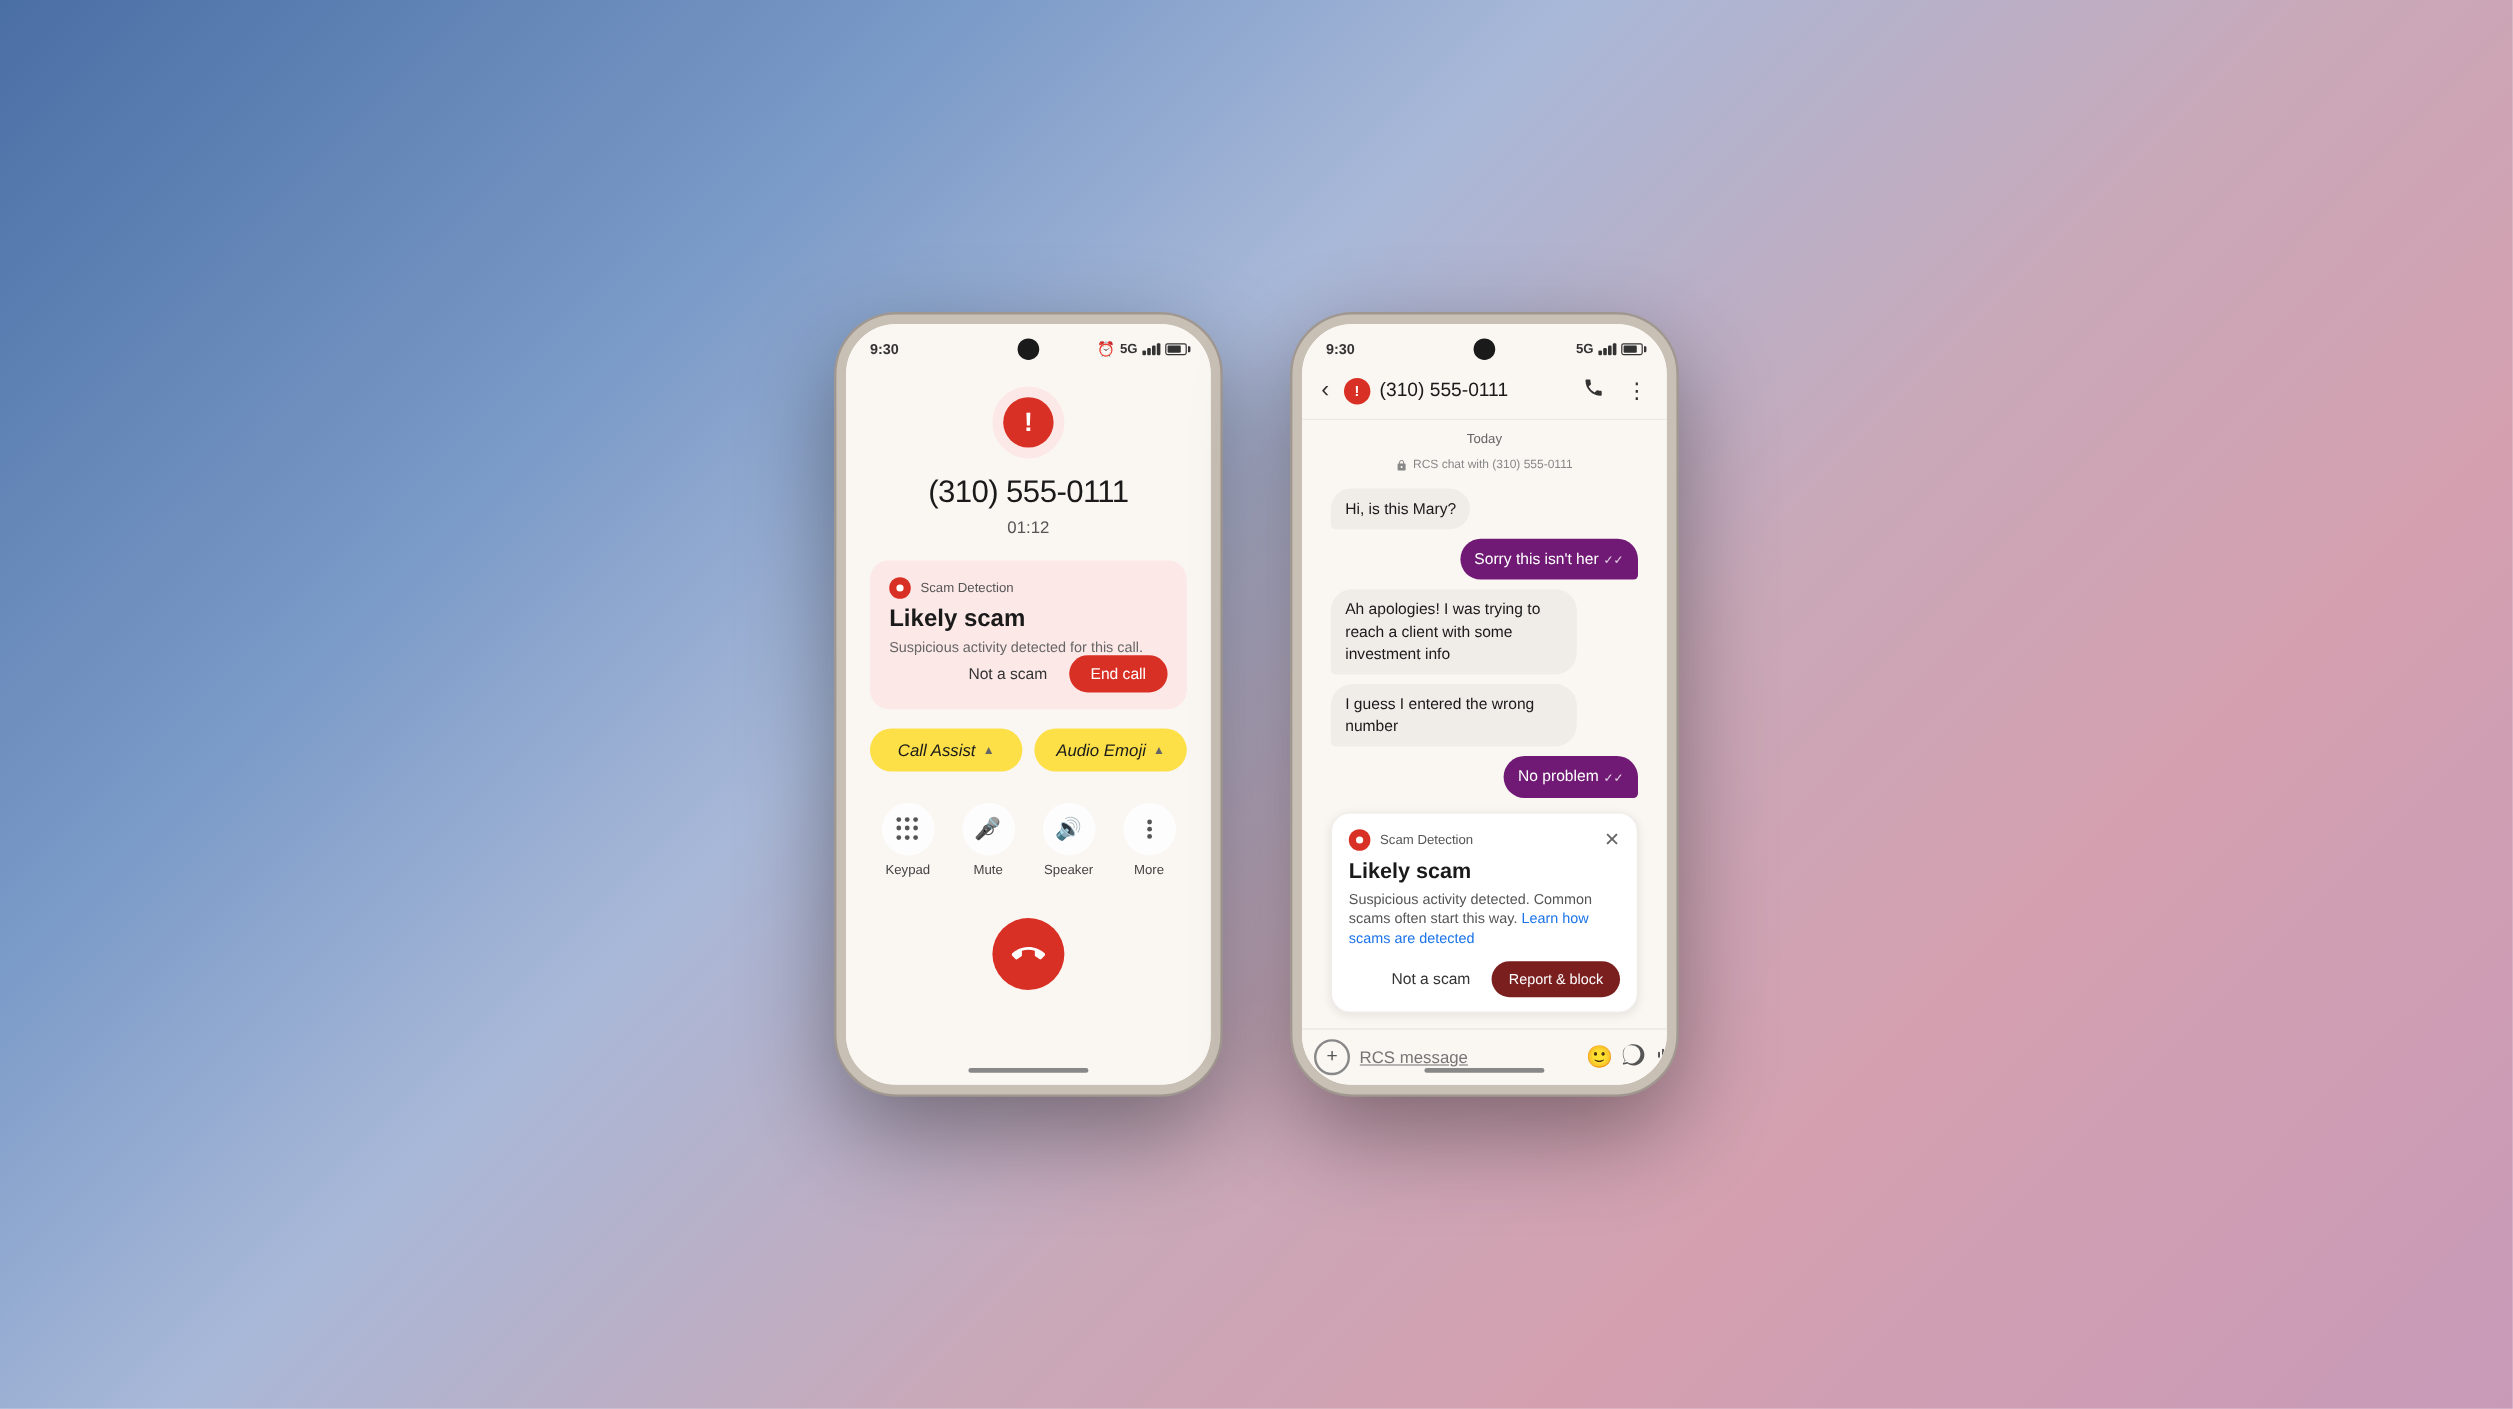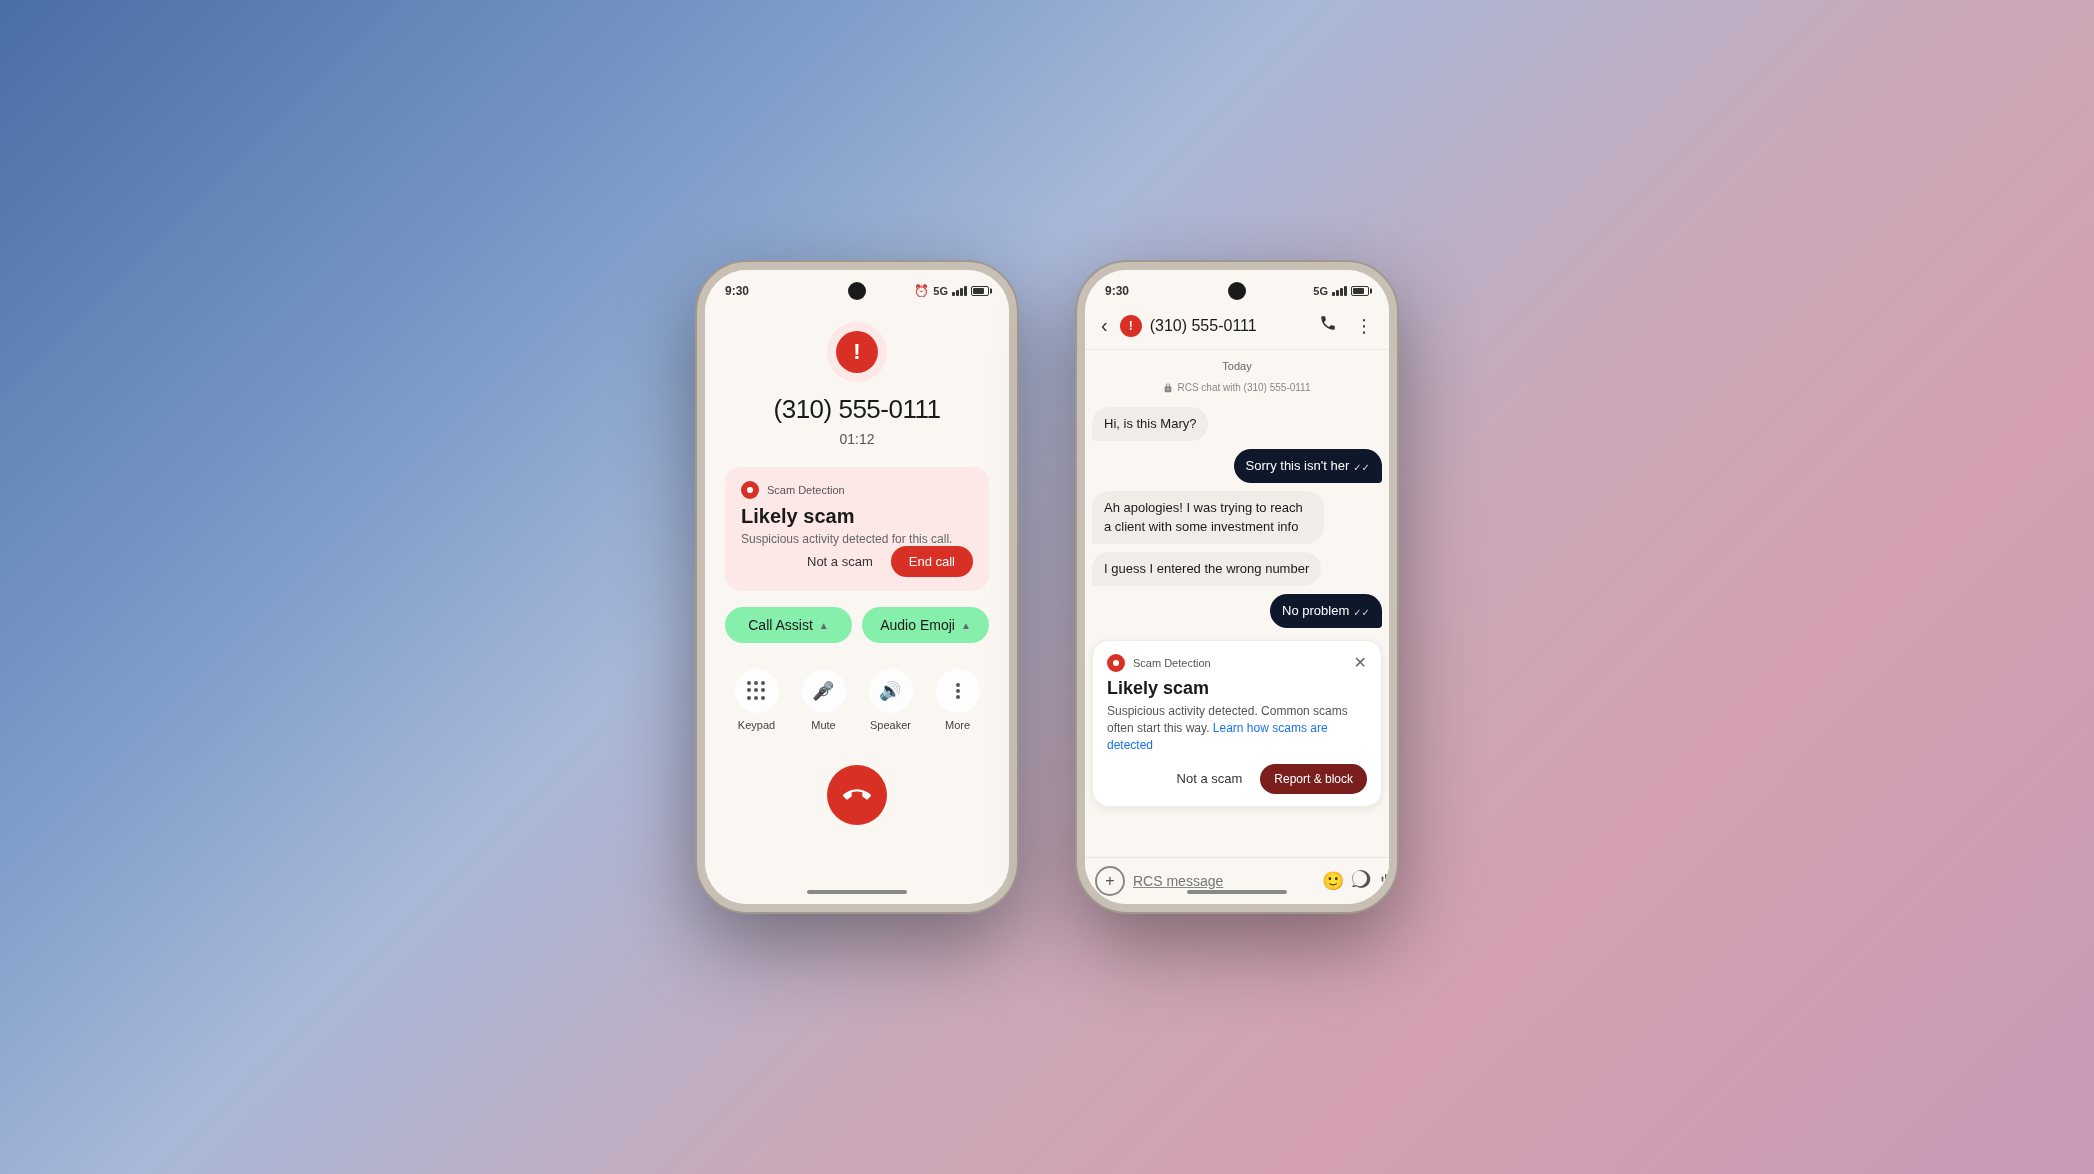--- a/index.html
+++ b/index.html
@@ -265,33 +265,34 @@
     }
 
     .call-assist-row {
       display: flex;
       gap: 10px;
       width: 100%;
       margin-bottom: 16px;
     }
 
     .assist-btn {
-      background: #86efac;
+      background: #fde047;
       border: none;
       border-radius: 50px;
       padding: 10px 16px;
       font-size: 14px;
       font-weight: 500;
       color: #1a1a1a;
       display: flex;
       align-items: center;
       gap: 6px;
       cursor: pointer;
       flex: 1;
       justify-content: center;
+      font-style: italic;
     }
 
     .chevron-icon {
       font-size: 10px;
       color: #666;
     }
 
     .call-controls {
       display: grid;
       grid-template-columns: repeat(4, 1fr);
@@ -407,21 +408,21 @@
       border: none;
       cursor: pointer;
       font-size: 18px;
       color: #333;
       padding: 4px;
     }
 
     .chat-area {
       flex: 1;
       overflow: hidden;
-      padding: 10px 7px;
+      padding: 10px 24px;
       display: flex;
       flex-direction: column;
       gap: 8px;
     }
 
     .date-label {
       text-align: center;
       font-size: 11px;
       color: #666;
       margin-bottom: 2px;
@@ -447,21 +448,21 @@
     }
 
     .msg-received {
       background: #f0ece8;
       color: #1a1a1a;
       align-self: flex-start;
       border-bottom-left-radius: 4px;
     }
 
     .msg-sent {
-      background: #0f172a;
+      background: #701a75;
       color: white;
       align-self: flex-end;
       border-bottom-right-radius: 4px;
       display: flex;
       align-items: flex-end;
       gap: 4px;
     }
 
     .msg-tick {
       font-size: 10px;

